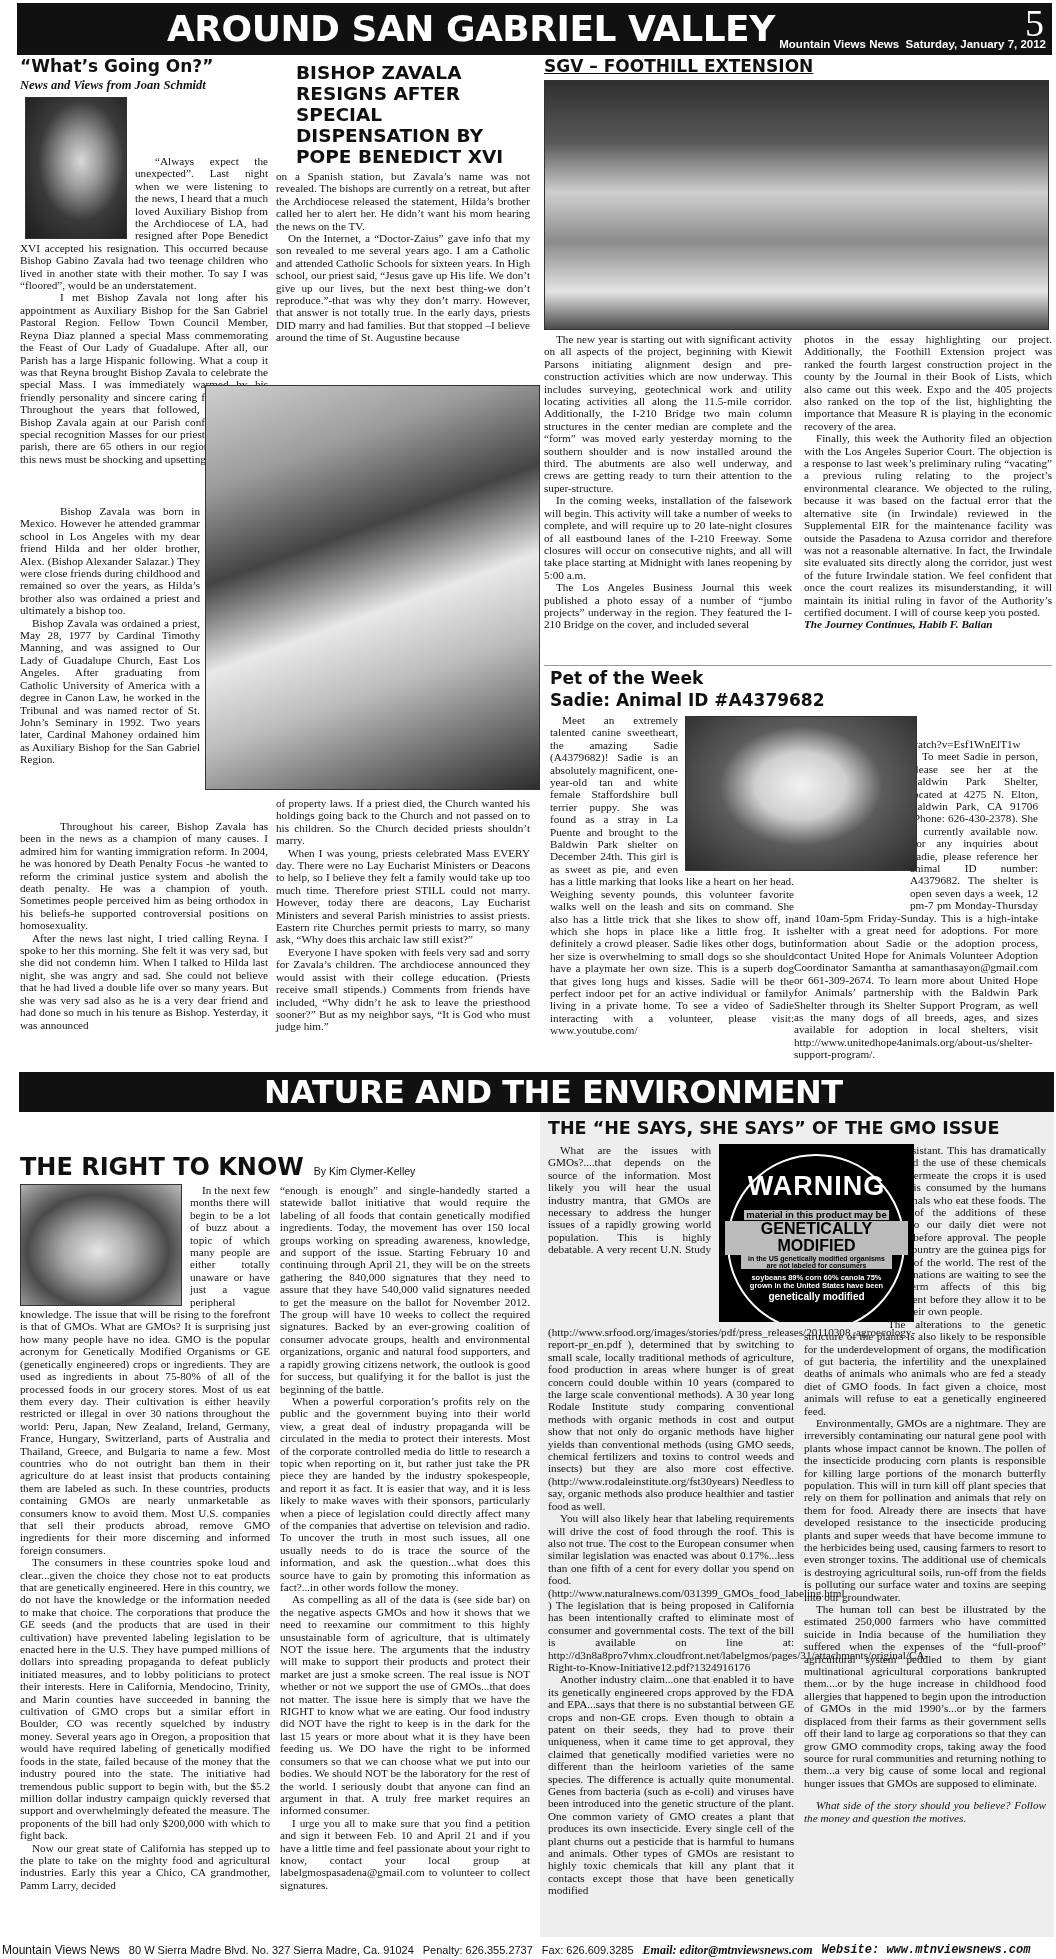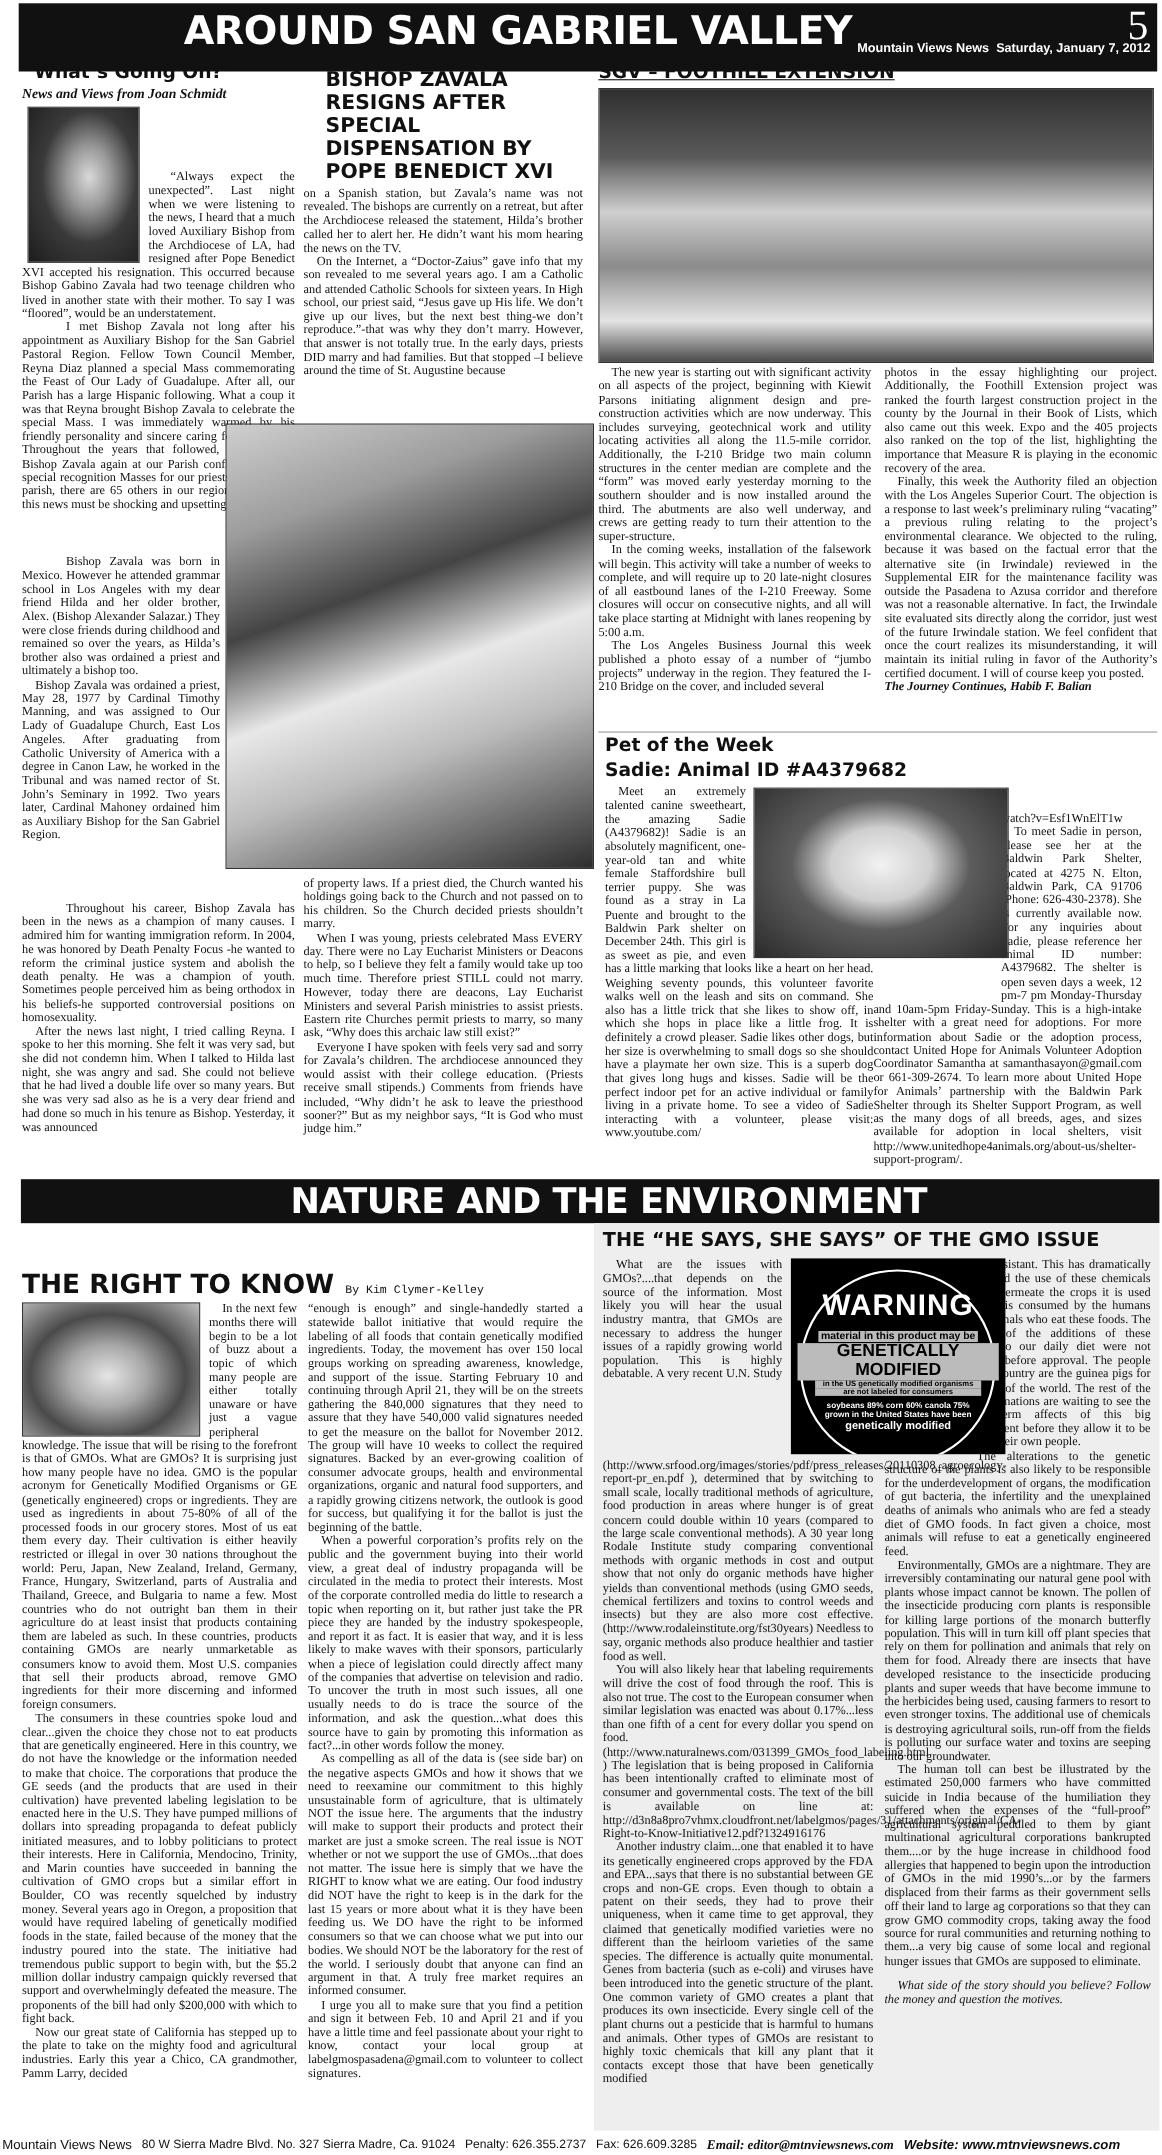--- a/index.html
+++ b/index.html
@@ -1,38 +1,38 @@
 <!DOCTYPE html>
 <html><head>
 <meta charset="utf-8">
 <style>
   * { box-sizing: border-box; margin: 0; padding: 0; }
   html, body { width: 1056px; height: 1959px; background: #fff; overflow: hidden; }
   body { font-family: "Liberation Serif", serif; color: #111; position: relative; }
   .abs { position: absolute; }
   .banner { background: #111; color: #fff; }
   .banner-title { font-family: "DejaVu Sans", sans-serif; font-weight: bold; letter-spacing: -0.5px; }
-  .sans { font-family: Liberation Mono, monospace; }
+  .sans { font-family: Liberation Sans, sans-serif; }
   .cond { font-family: "Liberation Sans", sans-serif; }
   .body-text { font-size: 11.2px; line-height: 12.4px; text-align: justify; hyphens: auto; }
   .body-text p { text-indent: 12px; margin: 0; }
   .body-text p.noind { text-indent: 0; }
   .body-text p.deep { text-indent: 40px; }
   .photo { background: #666; border: 1px solid #333; overflow: hidden; }
   .photo-grad1 { background: linear-gradient(135deg, #2a2a2a 0%, #5c5c5c 40%, #b9b9b9 60%, #3a3a3a 100%); }
   .head-hdl { font-family: "DejaVu Sans", sans-serif; font-weight: bold; }
   .italic { font-style: italic; }
   .gmo-box { background: #eeeeee; }
   .float-l { float: left; margin: 0 8px 2px 0; }
   .sign { text-align: left; font-style: italic; font-weight: bold; }
 </style>
 </head>
 <body>
 
-<div class="abs banner" style="left:17px; top:3px; width:1035px; height:62px;">
+<div class="abs banner" style="left:17px; top:3px; width:1035px; height:52px;">
   <div class="abs banner-title" style="left:150px; top:4px; font-size:36px; line-height:44px;">AROUND SAN GABRIEL VALLEY</div>
   <div class="abs" style="right:8px; top:-2px; font-size:38px; font-family:'Liberation Serif',serif;">5</div>
   <div class="abs cond" style="right:6px; top:35px; font-size:11.5px; font-weight:bold; white-space:nowrap;">
     <span>Mountain Views News</span>&nbsp;
     <span>Saturday, January 7, 2012</span>
   </div>
 </div>
 
 <div class="abs" style="left:20px; top:55px; width:248px;">
   <div class="head-hdl" style="font-size:17px; line-height:22px;">“What’s Going On?”</div>
@@ -164,14 +164,14 @@
     </div>
   </div>
 </div>
 
 <div class="abs cond" style="left:0; top:1941px; width:1056px; height:18px; font-size:11px; white-space:nowrap; display:flex; gap:9px; align-items:center; padding-left:2px;">
   <span style="font-size:12px;">Mountain Views News</span>
   <span>80 W Sierra Madre Blvd. No. 327  Sierra Madre, Ca. 91024</span>
   <span>Penalty: 626.355.2737</span>
   <span>Fax: 626.609.3285</span>
   <span style="font-family:'Liberation Serif',serif; font-style:italic; font-weight:bold; font-size:12px;">Email: editor@mtnviewsnews.com</span>
-  <span style="font-family:Liberation Sans, sans-serif; font-style:italic; font-weight:bold; font-size:12px;">Website: www.mtnviewsnews.com</span>
+  <span style="font-family:Liberation Mono, monospace; font-style:italic; font-weight:bold; font-size:12px;">Website: www.mtnviewsnews.com</span>
 </div>
 
 </body></html>

